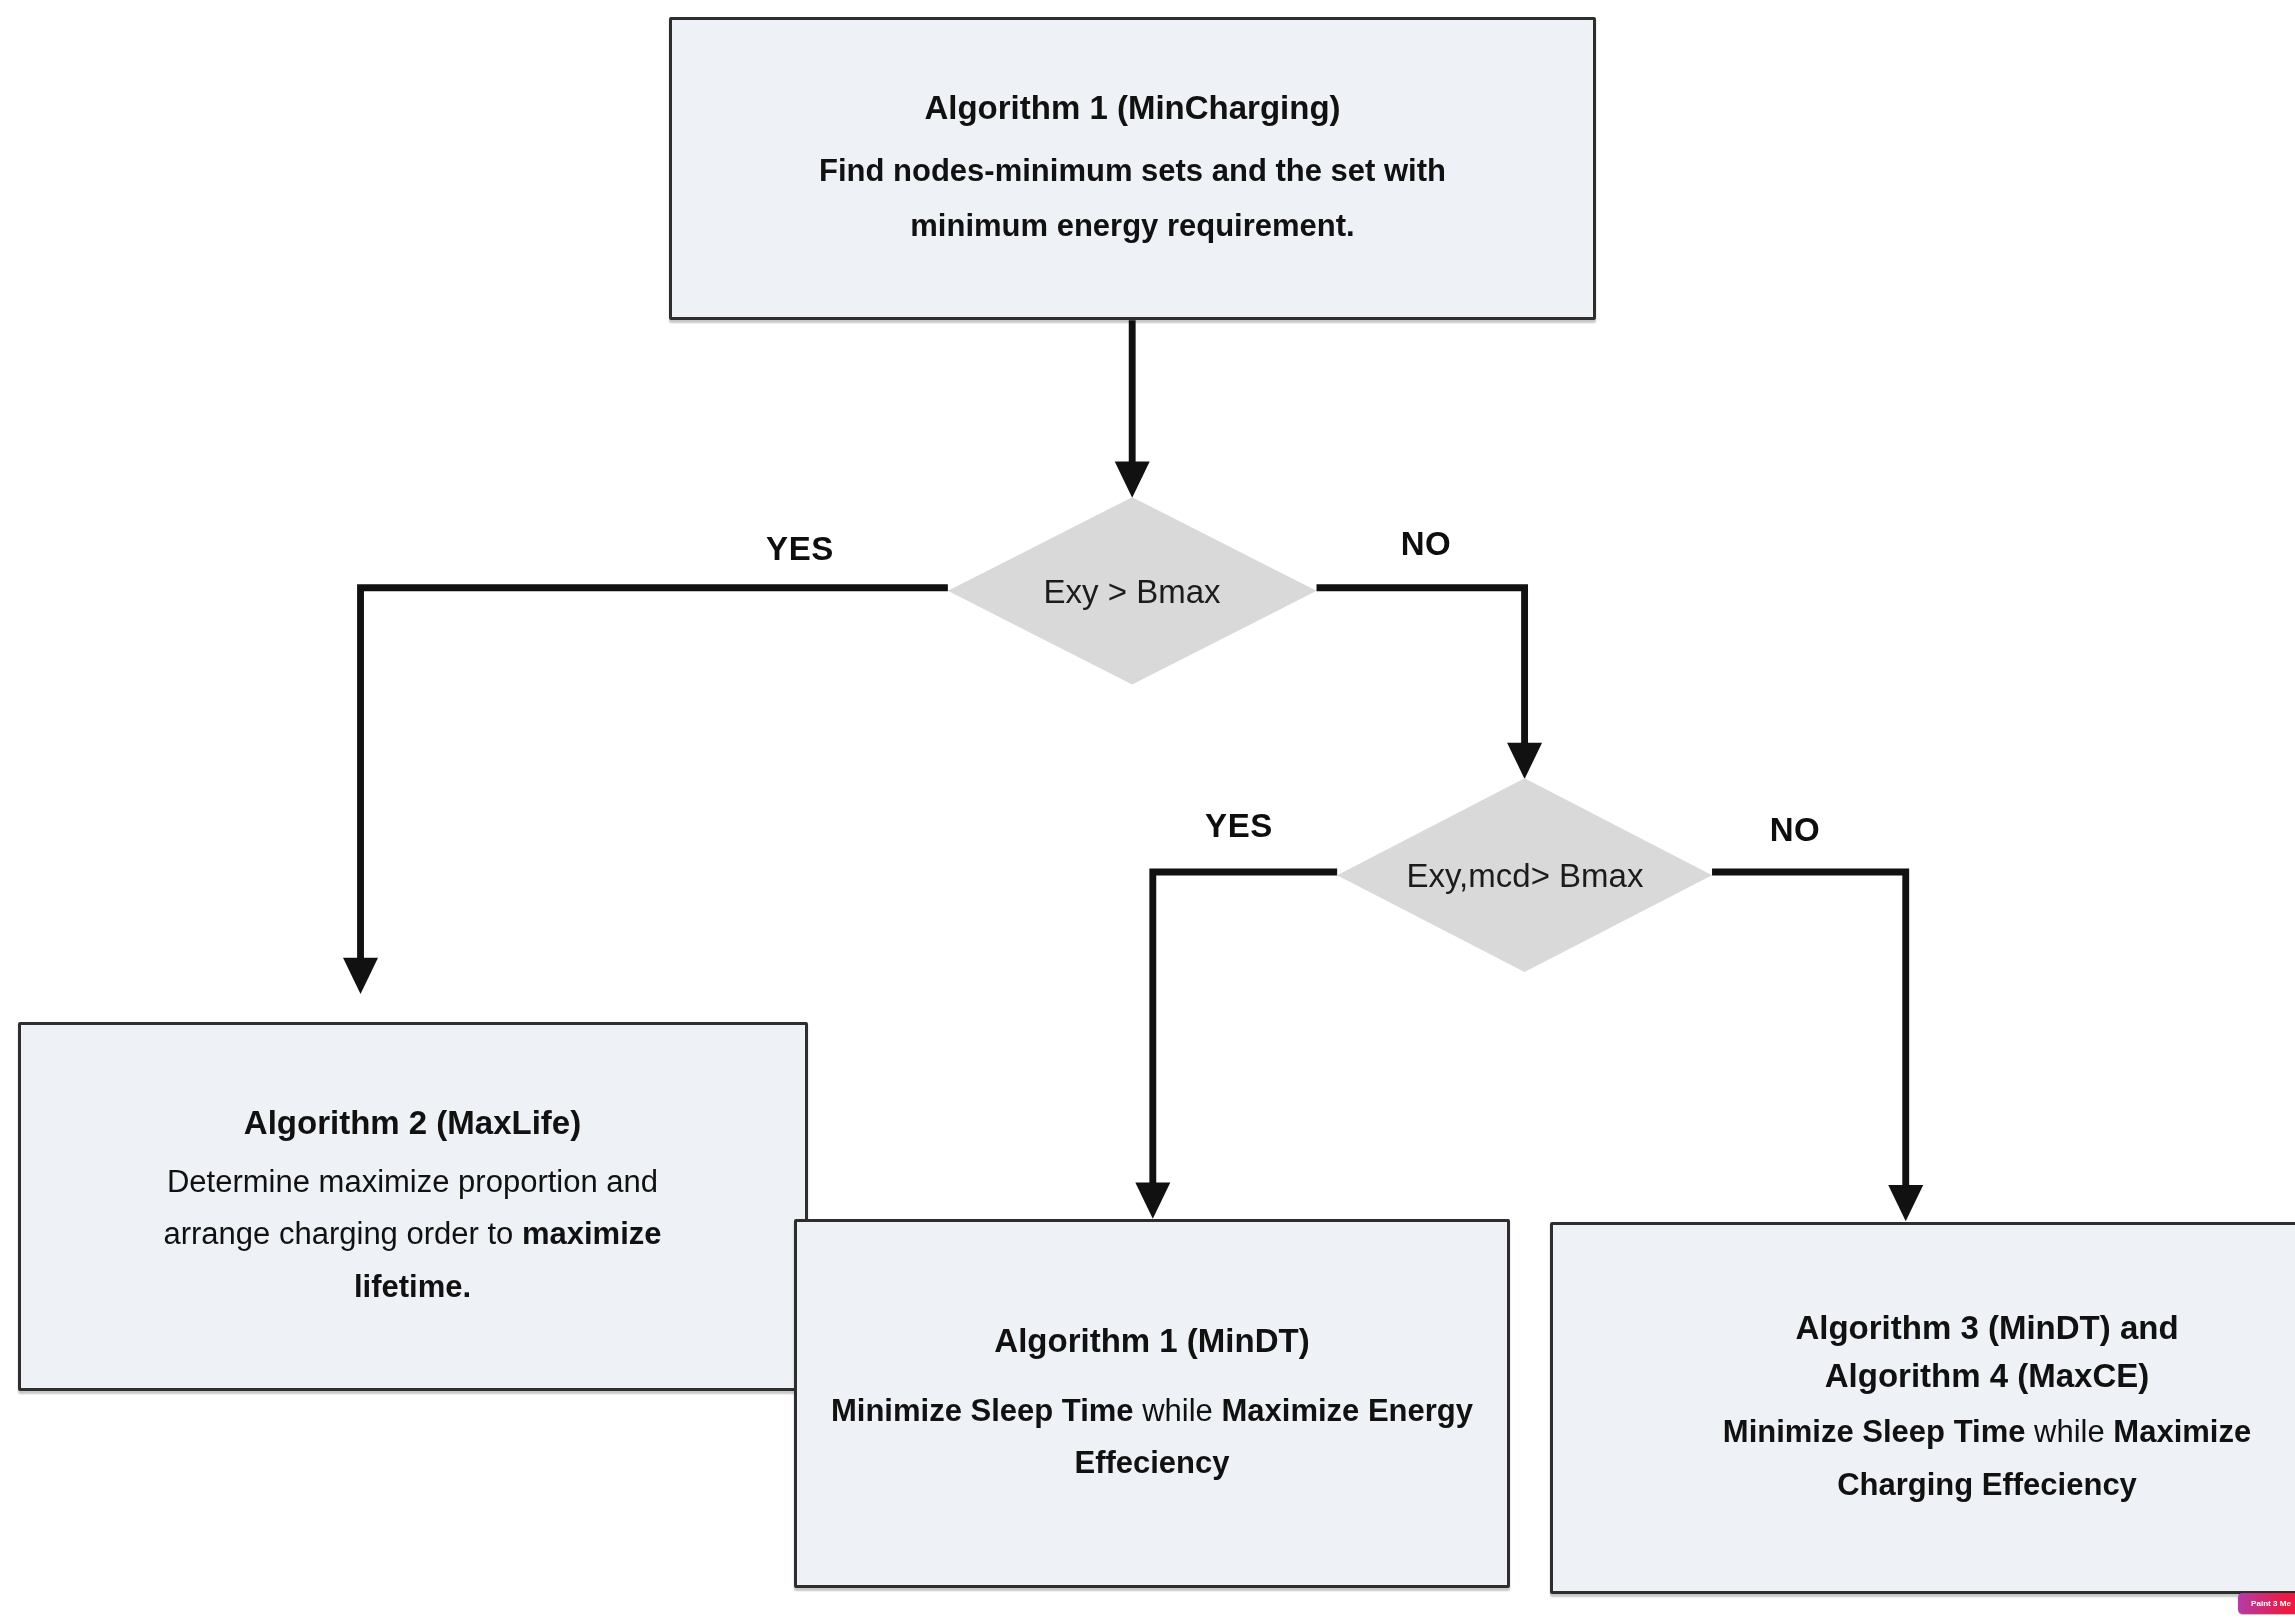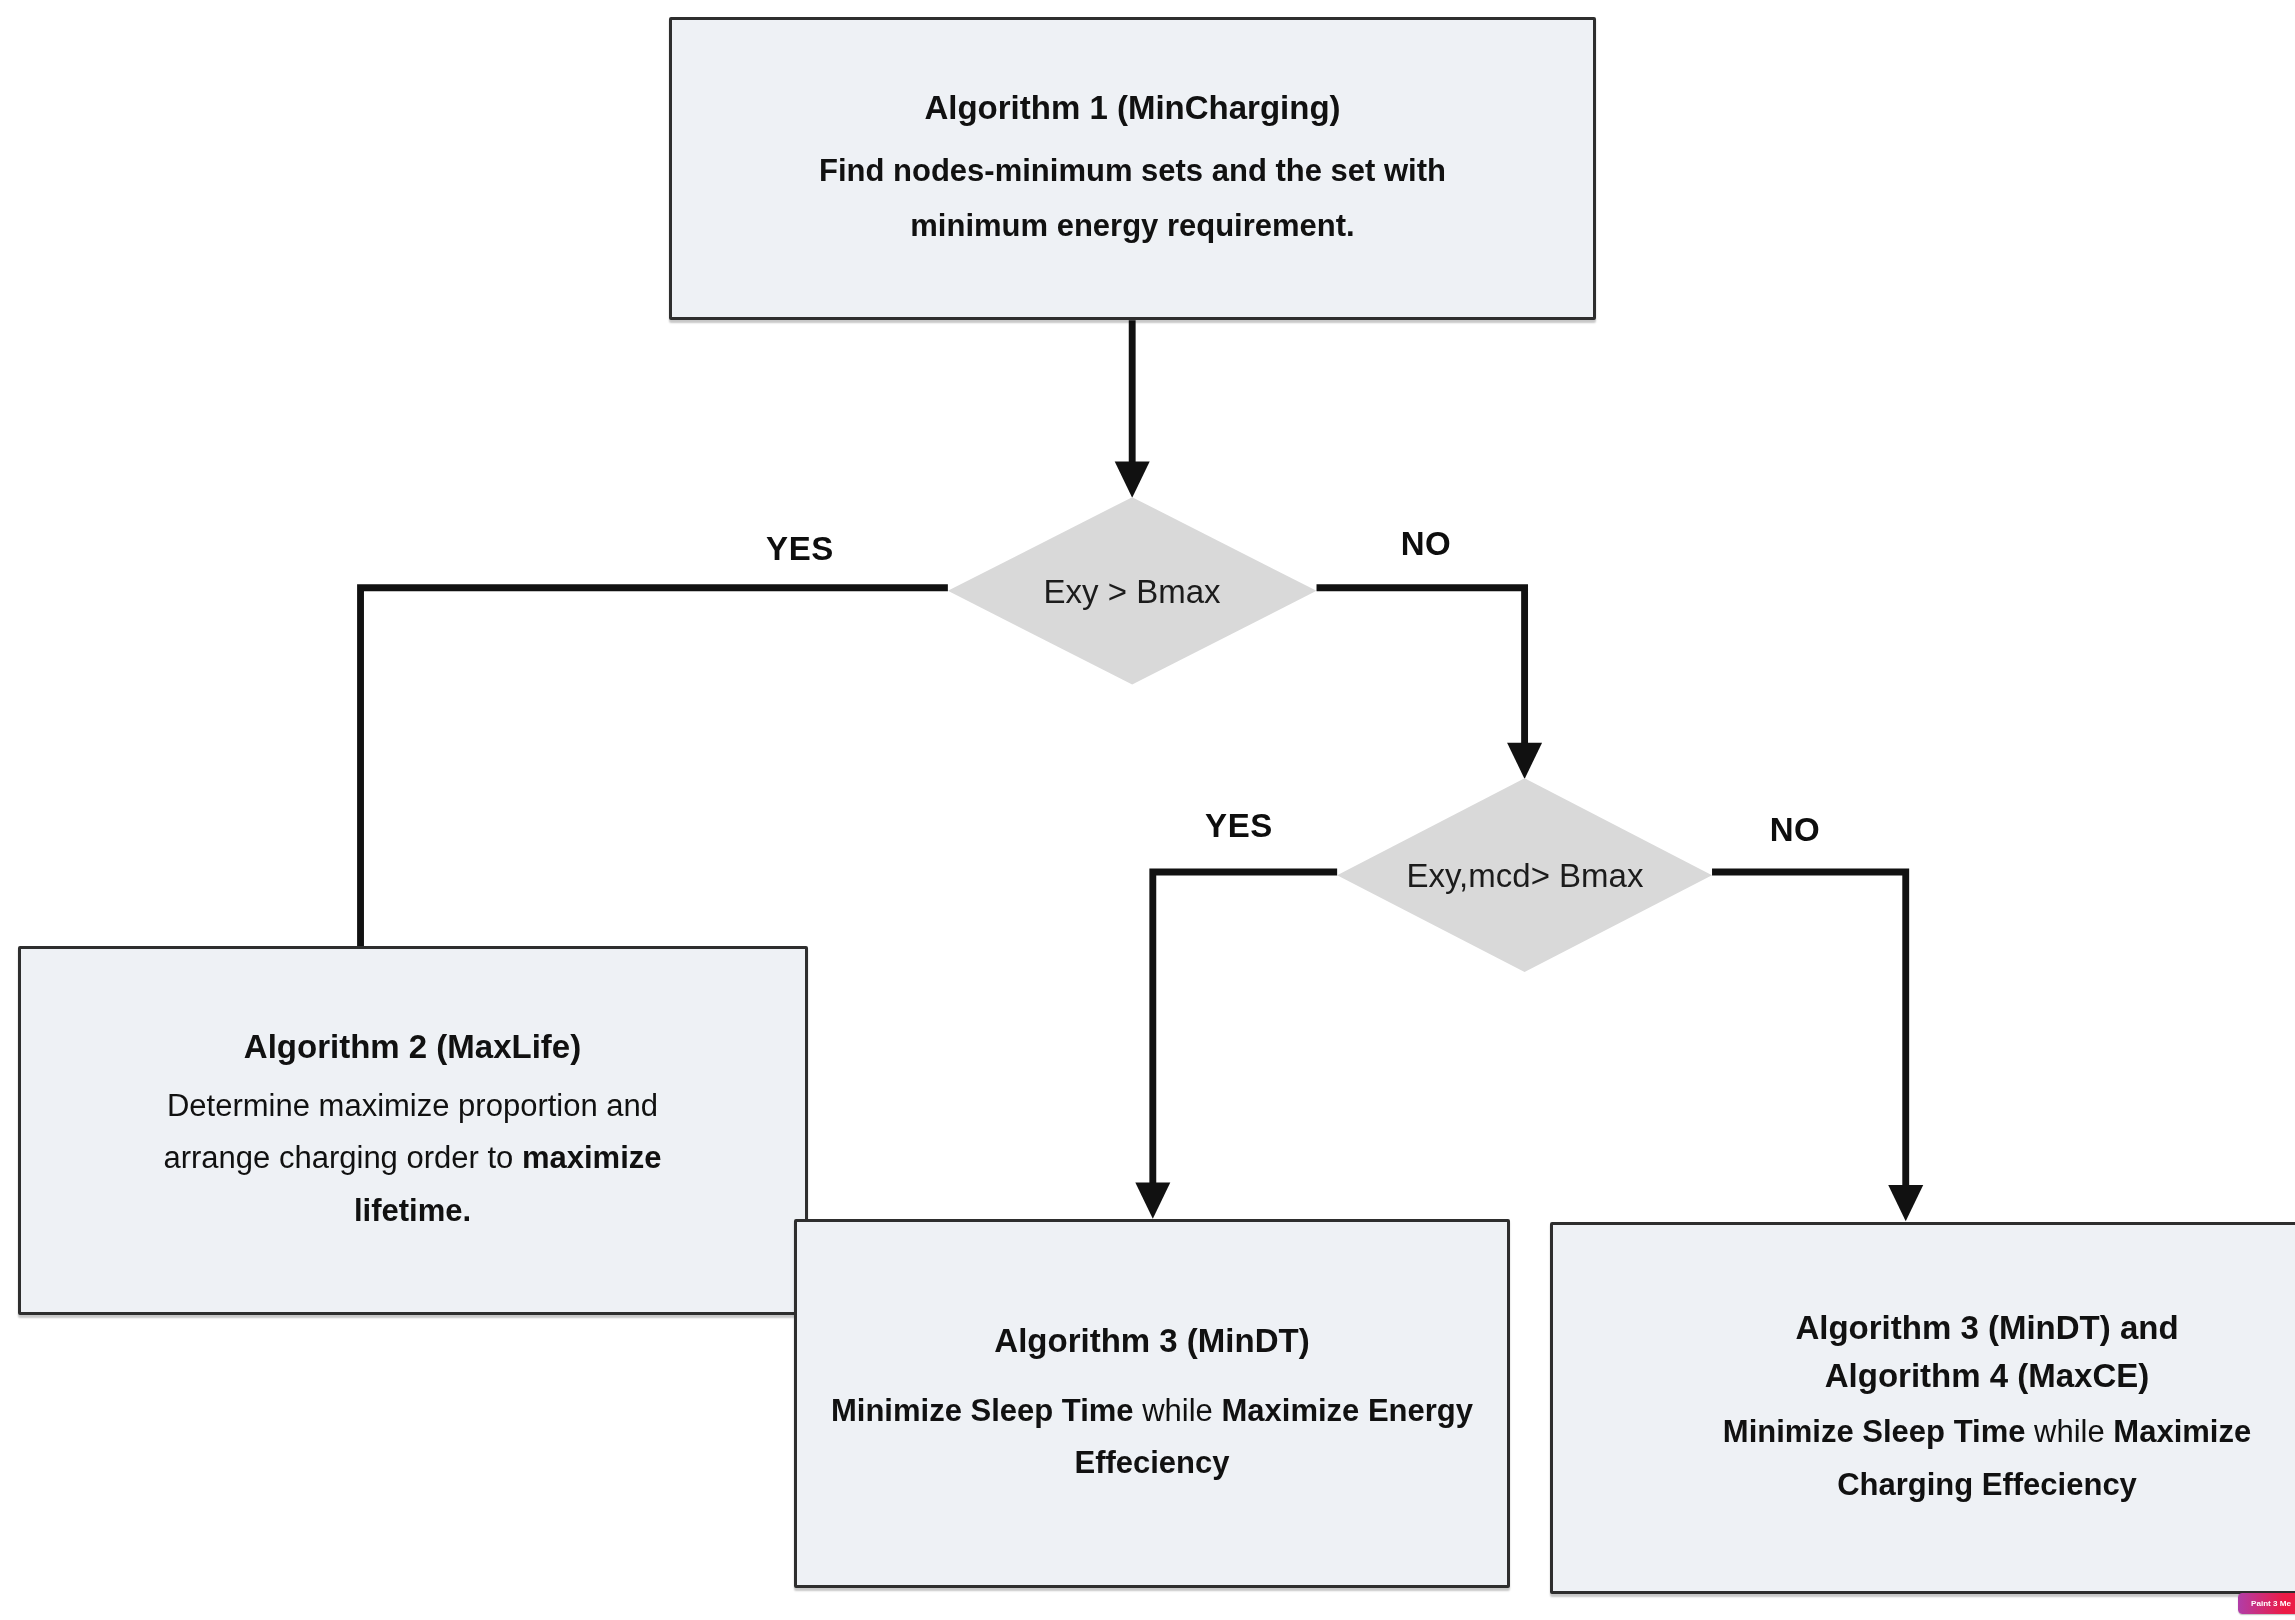--- a/index.html
+++ b/index.html
@@ -20,21 +20,21 @@
     box-shadow:0 2.5px 1.9px rgba(0,0,0,.22);
     display:flex;flex-direction:column;align-items:center;justify-content:center;
     text-align:center;
     box-sizing:border-box;
   }
   .node-title{font-weight:bold;font-size:33px;line-height:1.45;}
   .node-body{font-size:31px;line-height:1.78;}
   .seg-b{font-weight:bold;}
   #node-alg1{left:669px;top:17px;width:927px;height:303px;}
   #node-alg1 .node-body{font-weight:bold;max-width:731px;margin-top:11.2px;}
-  #node-alg2{left:17.5px;top:946px;width:790px;height:369px;}
+  #node-alg2{left:17.5px;top:1022px;width:790px;height:369px;}
   #node-alg2 .node-body{max-width:562px;margin-top:8.7px;line-height:1.7;}
   #node-alg3{left:794px;top:1219px;width:716px;height:369px;}
   #node-alg3 .node-body{font-weight:bold;max-width:659px;margin-top:20px;line-height:1.7;}
   #node-alg34{left:1550px;top:1222px;width:874px;height:372px;}
   #node-alg34 .node-title{max-width:475px;}
   #node-alg34 .node-body{font-weight:bold;max-width:662px;margin-top:6.2px;line-height:1.7;}
   #node-alg3 .node-body .seg-r, #node-alg34 .node-body .seg-r{font-weight:normal;}
   .diamond-label{
     position:absolute;transform:translate(-50%,-50%);
     font-size:33px;color:#1c1c1c;white-space:nowrap;
@@ -98,21 +98,21 @@
   <div class="diamond-label" id="d2-label">Exy,mcd&gt; Bmax</div>
   <div class="branch-label" id="yes2">YES</div>
   <div class="branch-label" id="no2">NO</div>
 
   <div class="node" id="node-alg2">
     <div class="node-title">Algorithm 2 (MaxLife)</div>
     <div class="node-body"><span class="seg-r">Determine maximize proportion and arrange charging order to </span><span class="seg-b">maximize lifetime.</span></div>
   </div>
 
   <div class="node" id="node-alg3">
-    <div class="node-title">Algorithm 3 (MinDT)</div>
+    <div class="node-title">Algorithm 1 (MinDT)</div>
     <div class="node-body"><span class="seg-b">Minimize Sleep Time </span><span class="seg-r">while </span><span class="seg-b">Maximize Energy Effeciency</span></div>
   </div>
 
   <div class="node" id="node-alg34">
     <div class="node-title">Algorithm 3 (MinDT) and Algorithm 4 (MaxCE)</div>
     <div class="node-body"><span class="seg-b">Minimize Sleep Time </span><span class="seg-r">while </span><span class="seg-b">Maximize Charging Effeciency</span></div>
   </div>
 
   <div id="watermark-badge">
     <span>Paint 3 Me</span>

